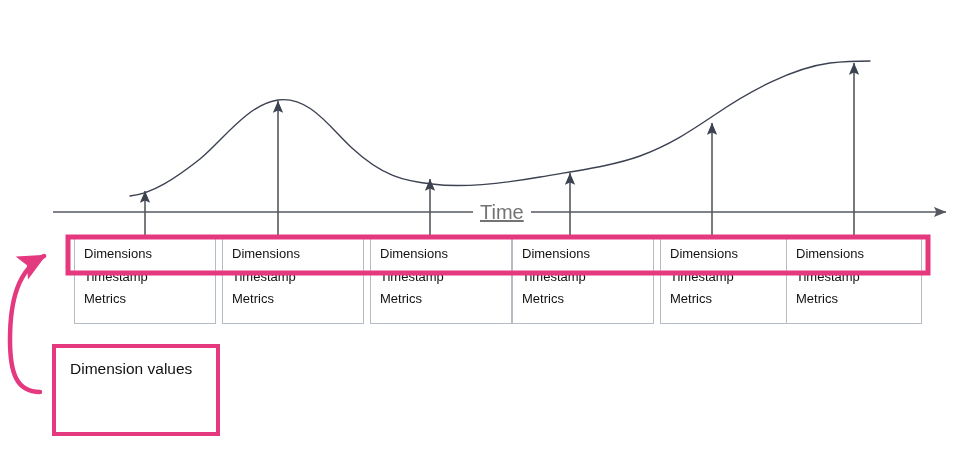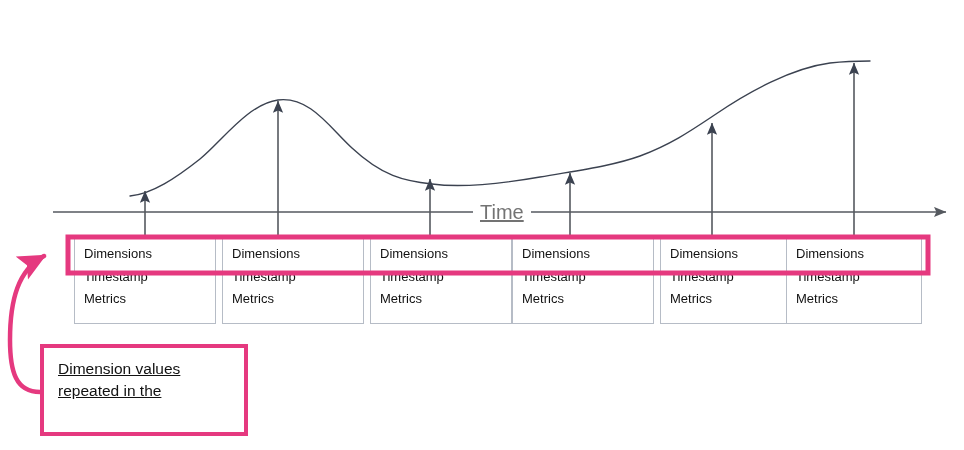--- a/index.html
+++ b/index.html
@@ -147,18 +147,17 @@
   </div>
 
   <svg class="layer" viewBox="0 0 964 450">
     <rect x="68" y="237" width="860" height="36" fill="none" stroke="#e5397f" stroke-width="5"></rect>
 
     <path d="M40,392
              C16,392 10,372 10,340
              C10,300 18,270 44,256" fill="none" stroke="#e5397f" stroke-width="4.5" stroke-linecap="round" marker-end="url(#arrow-pink)"></path>
   </svg>
 
-  <div class="callout-box" style="left:40px; top:344px; width:208px; height:92px;text-decoration:underline;">
+  <div class="callout-box" style="left:52px; top:344px; width:168px; height:92px;">
     <span class="line">Dimension values</span>
-    <span class="line">repeated in the</span>
   </div>
 
 </div>
 
 </body></html>

